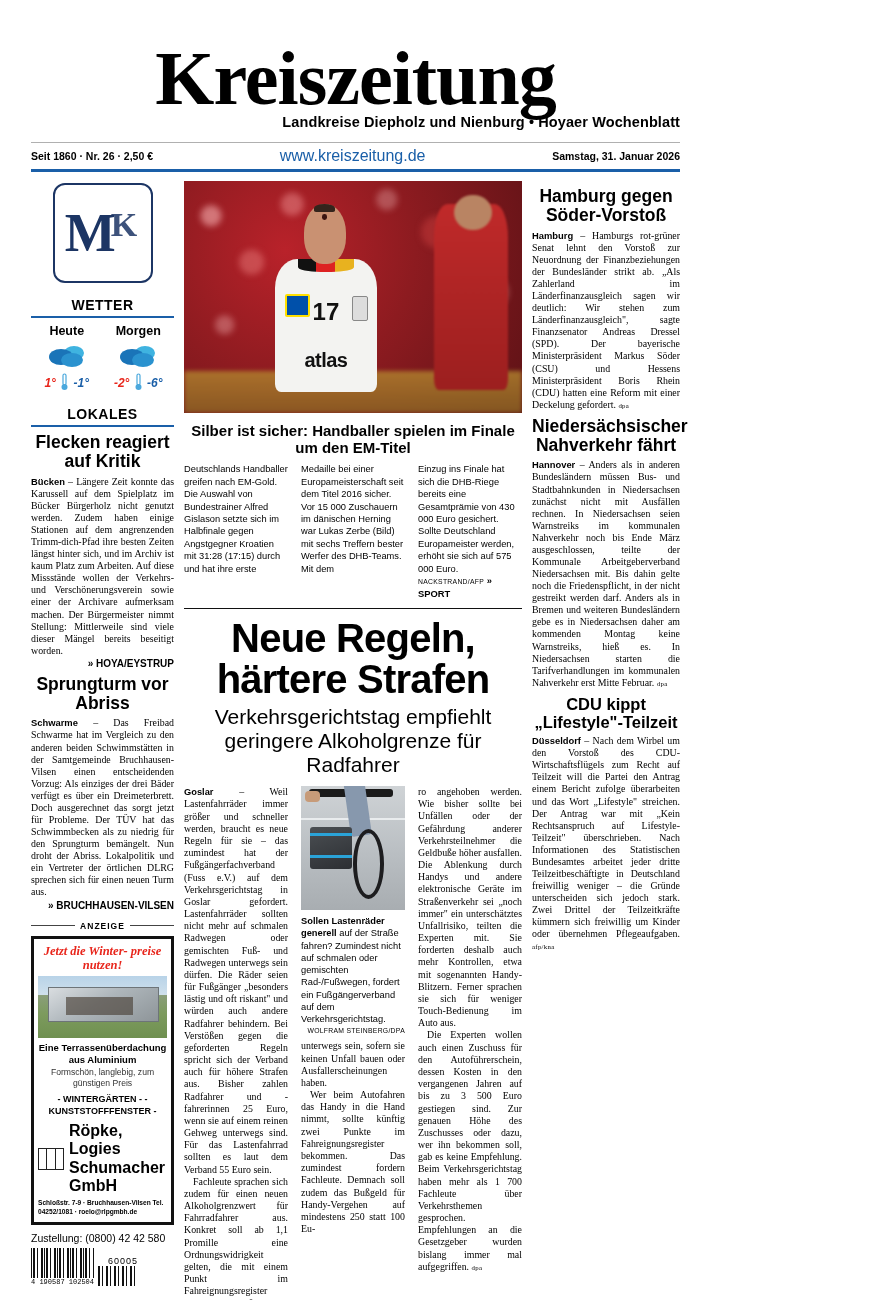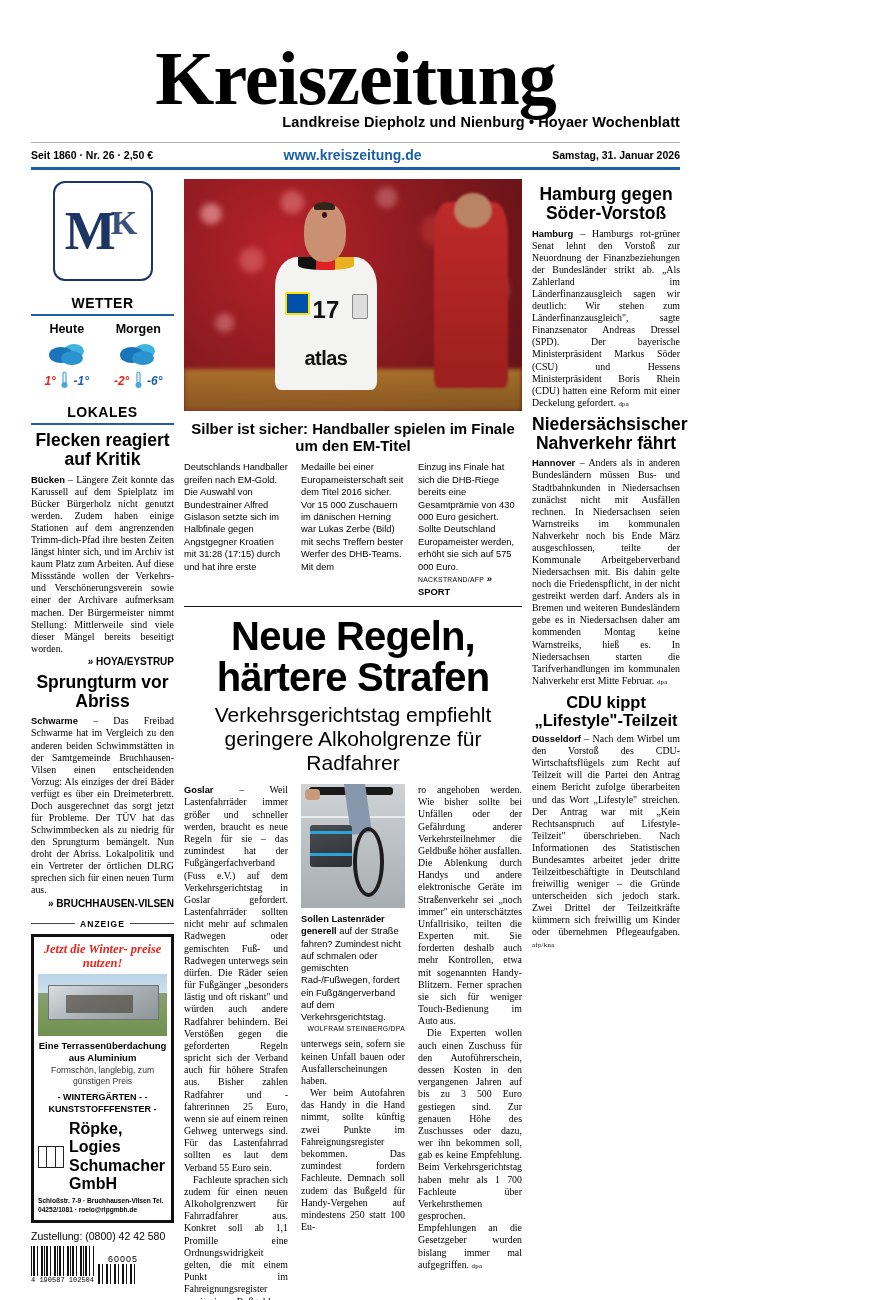--- a/index.html
+++ b/index.html
@@ -22,21 +22,21 @@
   }
   .masthead-sub {
     font-family: "Liberation Sans", sans-serif;
     font-size: 14.5px; font-weight: 600; letter-spacing:0.1px;text-align:right;
   }
   .rule-top { border-top: 1px solid #b0b0b0; margin-top: 12px; }
   .infobar {
     display:flex; align-items:center; justify-content:space-between;
     font-size: 10.5px; font-weight:700; padding: 4px 0 4px;
   }
-  .infobar .url { color:#1a5fa8; font-size:14px; font-weight:700; }
+  .infobar .url { color:#1a5fa8; font-size:16px; font-weight:400; }
   .rule-blue { border-top: 3px solid #1a5fa8; }
 
   
   .grid {
     display: grid;
     grid-template-columns: 143px 1fr 148px;
     column-gap: 10px;
     margin-top: 9px;
   }
 

